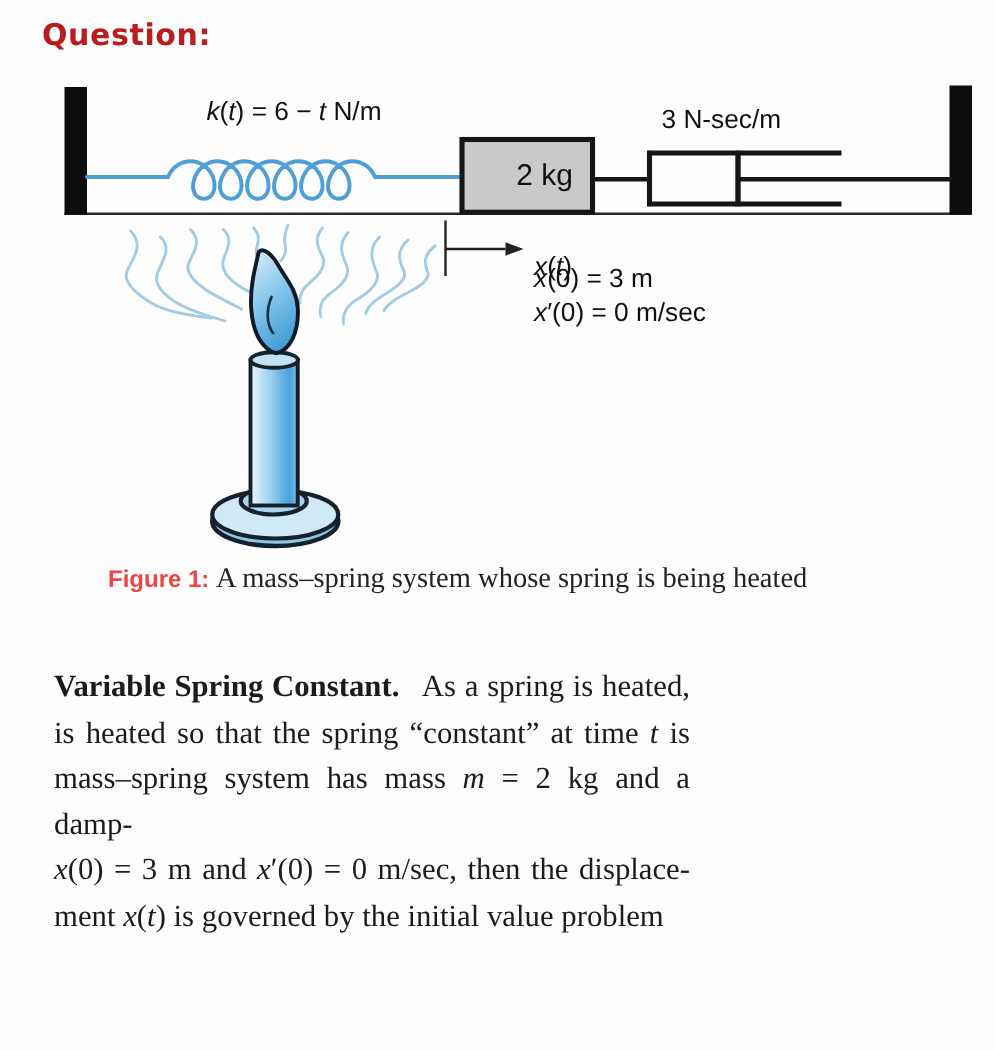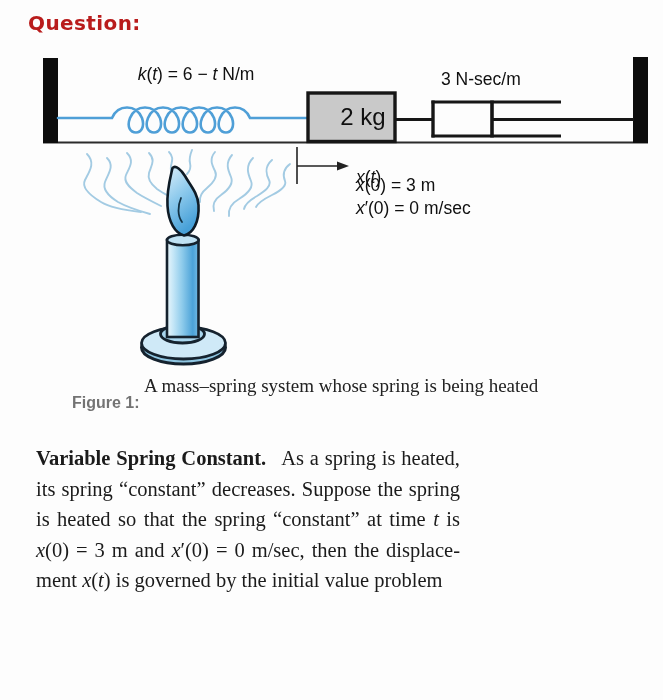--- a/index.html
+++ b/index.html
@@ -18,29 +18,29 @@
   }
   .diaglabel{
     font-family:Liberation Sans, sans-serif;
     font-size:17.5px;color:#101010;white-space:nowrap;
   }
   .spring-label{left:112px;top:64px;width:168px;text-align:center;}
   .damper-label{left:441px;top:69px;}
   .mass-label{
     left:308px;top:93px;width:110px;height:48px;
     display:flex;align-items:center;justify-content:center;
-    font-size:24px;
+    font-size:20px;
   }
   .xt{left:356px;top:151px;margin-top:16px;}
   .x0{left:356px;top:175px;}
   .xp0{left:356px;top:198px;}
   .caption-tag{
-    left:72px;top:394px;
+    left:72px;top:378px;
     font-family:"Liberation Sans",sans-serif;
-    font-weight:bold;font-size:16px;color:#737373;
+    font-weight:bold;font-size:16px;color:#ef4444;
   }
   .caption-text{
     left:144px;top:375px;font-size:19px;color:#222;white-space:nowrap;
   }
   .para{
     left:36px;top:443px;width:424px;
     font-size:20.5px;line-height:30.6px;color:#1b1b1b;
   }
   .para-line{min-height:30.6px;}
   .para-line.just{text-align:justify;text-align-last:justify;}
@@ -139,17 +139,17 @@
 <div class="abs diaglabel x0"><span style="font-style: italic;">x</span><span>(0) = 3 m</span></div>
 
 <div class="abs diaglabel xp0"><span style="font-style: italic;">x</span><span>′(0) = 0 m/sec</span></div>
 
 <div class="abs caption-tag">Figure 1:</div>
 
 <div class="abs caption-text">A mass–spring system whose spring is being heated</div>
 
 <div class="abs para">
     <div class="para-line just"><span style="font-weight: bold;">Variable Spring Constant.</span><span>  As a spring is heated,</span></div>
-    <div class="para-line just"><span>its spring “constant” decreases. Suppose the spring</span></div>
     <div class="para-line just"><span>is heated so that the spring “constant” at time </span><span style="font-style: italic;">t</span><span> is</span></div>
+    <div class="para-line just"><span>mass–spring system has mass </span><span style="font-style: italic;">m</span><span> = 2 kg and a damp-</span></div>
     <div class="para-line just"><span style="font-style: italic;">x</span><span>(0) = 3 m and </span><span style="font-style: italic;">x</span><span>′(0) = 0 m/sec, then the displace-</span></div>
     <div class="para-line"><span>ment </span><span style="font-style: italic;">x</span><span>(</span><span style="font-style: italic;">t</span><span>) is governed by the initial value problem</span></div>
   </div>
 
 </body></html>

